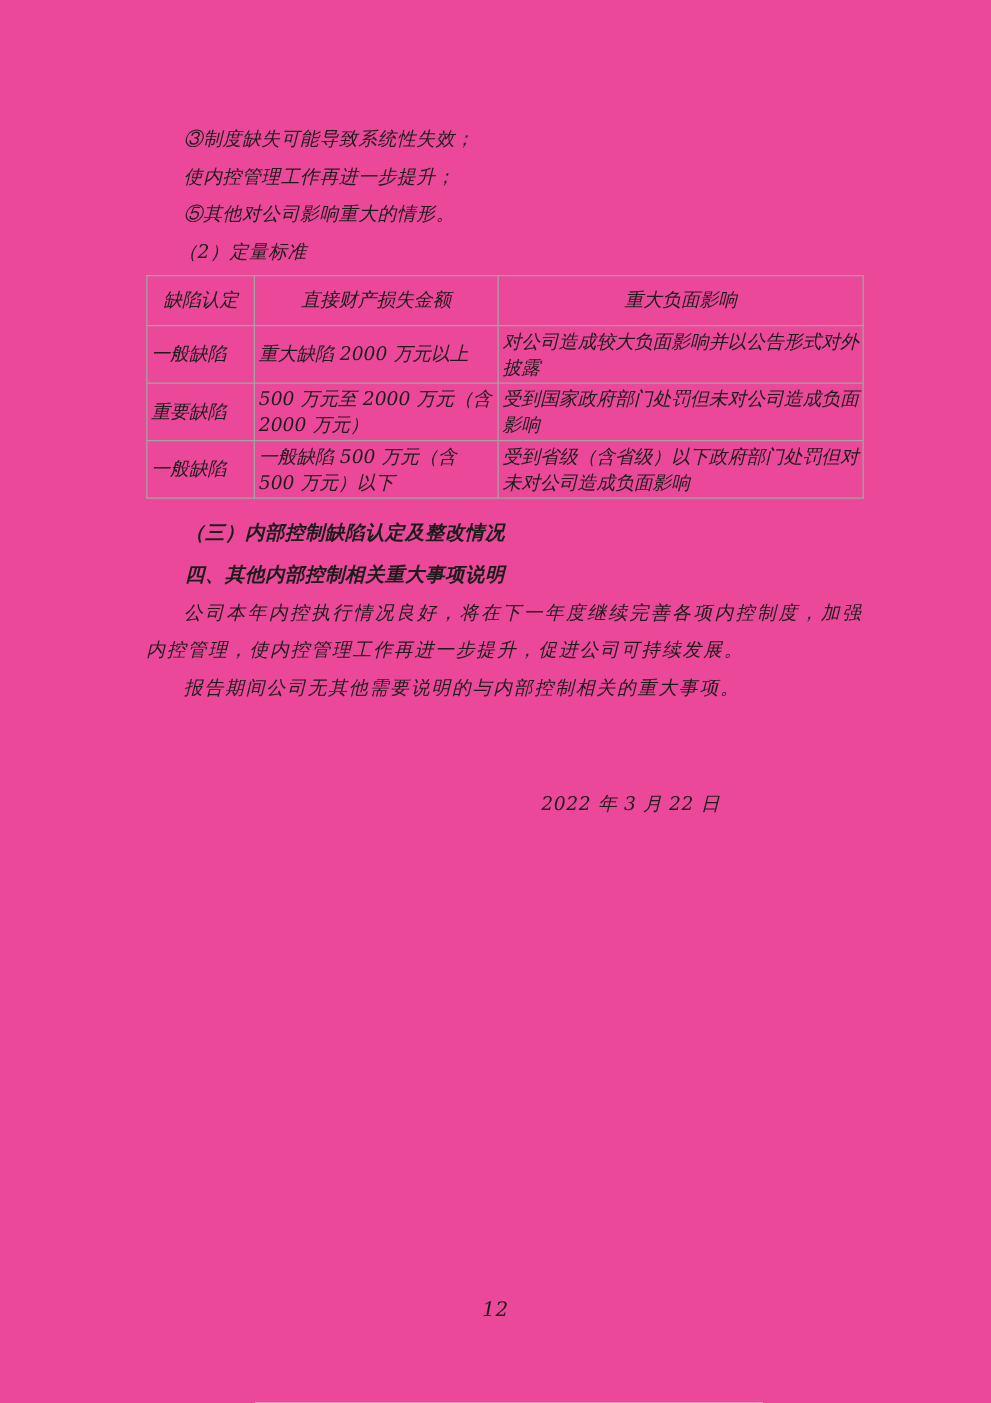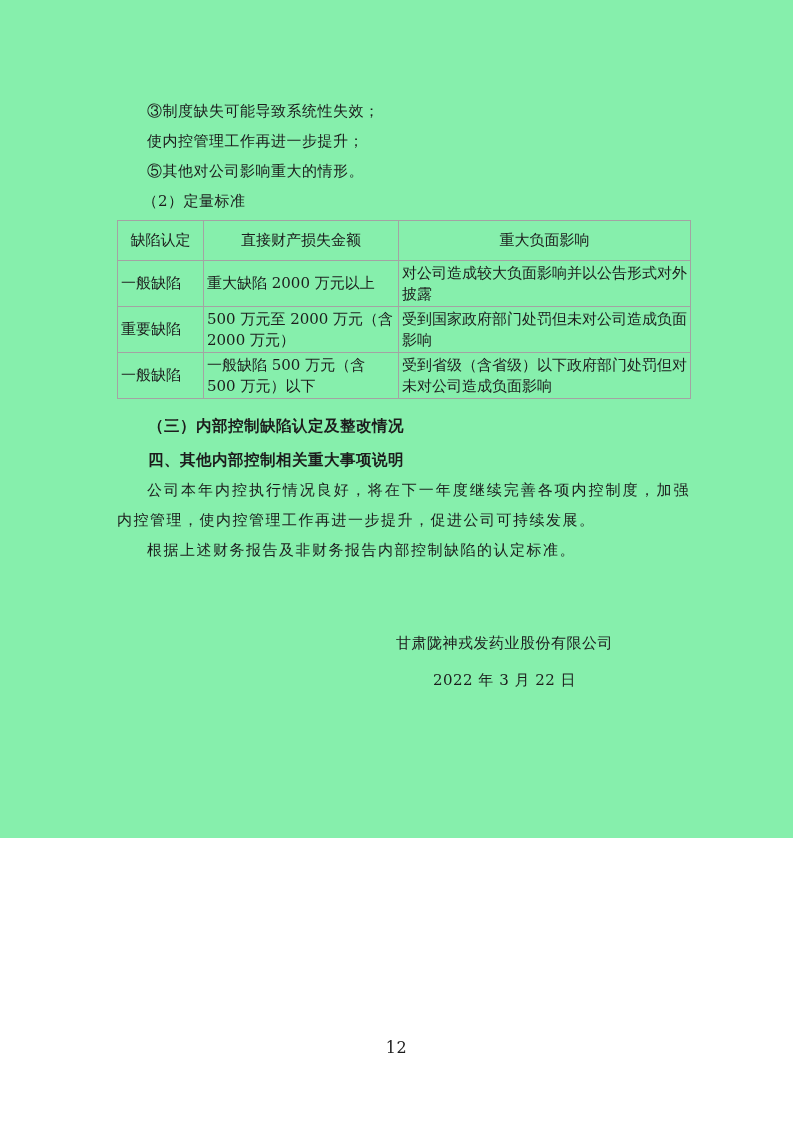--- a/index.html
+++ b/index.html
@@ -10,22 +10,23 @@
   body {
     width: 793px;
     height: 1122px;
     overflow: hidden;
     font-family: "DejaVu Serif", "Liberation Serif", serif;
     color: #1c1c1c;
   }
   .page {
     position: relative;
     width: 793px;
-    height: 838px;
-    background: #86efac;
+    height: 1122px;
+    background: #ec4899;
+    font-style: italic;
   }
   .content {
     position: absolute;
     left: 117px;
     top: 96px;
     width: 573px;
   }
   .item {
     margin: 0;
     font-size: 15px;
@@ -148,23 +149,22 @@
           <td>一般缺陷 500 万元（含 500 万元）以下</td>
           <td>受到省级（含省级）以下政府部门处罚但对未对公司造成负面影响</td>
         </tr>
       </tbody>
     </table>
 
     <p class="sec-heading">（三）内部控制缺陷认定及整改情况</p>
 
     <p class="sec-heading tight">四、其他内部控制相关重大事项说明</p>
     <p class="para">公司本年内控执行情况良好，将在下一年度继续完善各项内控制度，加强内控管理，使内控管理工作再进一步提升，促进公司可持续发展。</p>
-    <p class="para">根据上述财务报告及非财务报告内部控制缺陷的认定标准。</p>
+    <p class="para">报告期间公司无其他需要说明的与内部控制相关的重大事项。</p>
 
     <div class="signature">
-      <p class="sig-company">甘肃陇神戎发药业股份有限公司</p>
       <p class="sig-date">2022 年 3 月 22 日</p>
     </div>
 
   </div>
 
   <div class="page-number">12</div>
 </div>
 
 </body></html>

